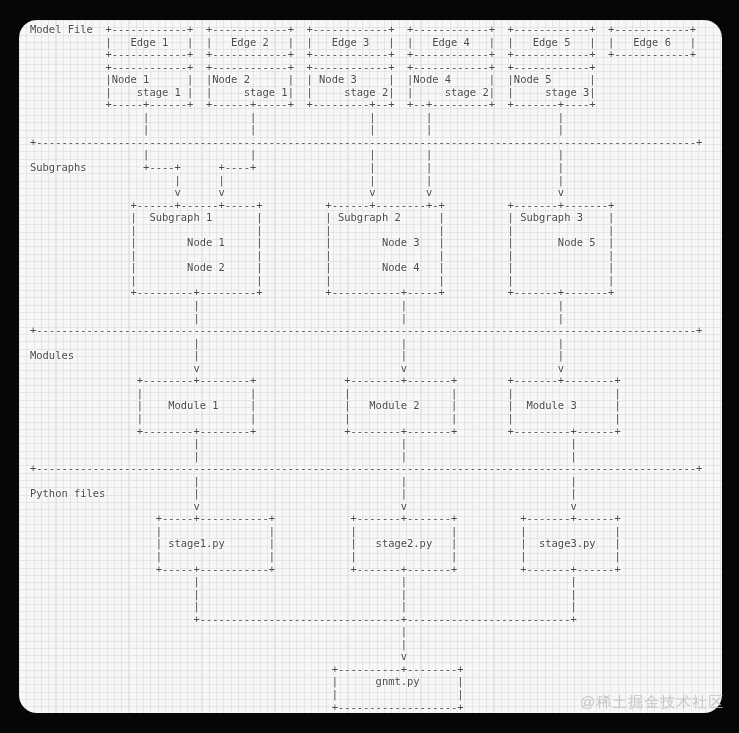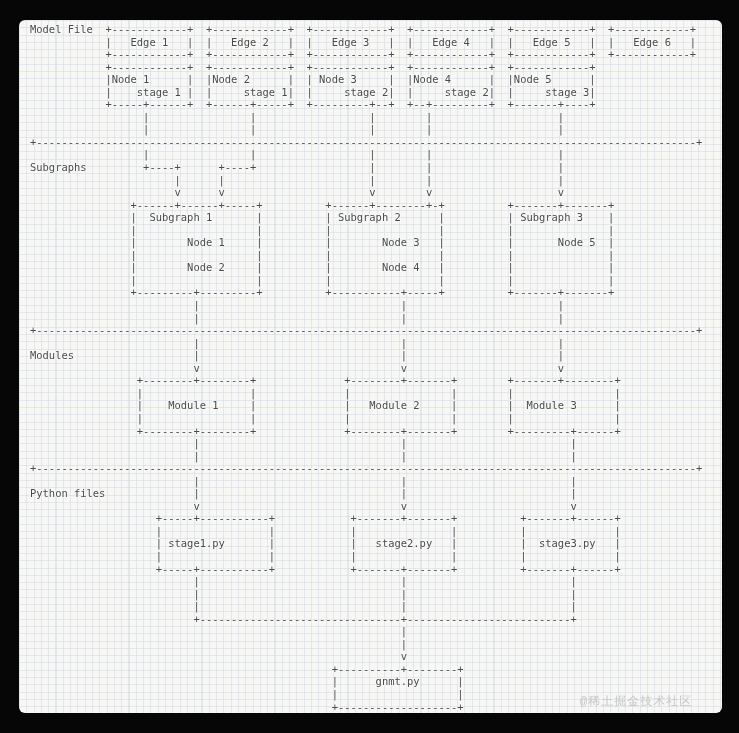--- a/index.html
+++ b/index.html
@@ -11,43 +11,43 @@
     font-family:"DejaVu Sans",sans-serif;
   }
   .card{
     position:absolute;
     left:19px;top:20px;
     width:703px;height:693px;
     background:
       repeating-linear-gradient(to right, rgba(205,212,220,.45) 0 1px, transparent 1px 7.3px),
       repeating-linear-gradient(to bottom, rgba(205,212,220,.45) 0 1px, transparent 1px 7.3px),
       #f7f7f6;
-    border-radius:6px;
+    border-radius:18px;
     overflow:hidden;
   }
   .ascii{
     position:absolute;
     left:11px;top:3px;
     margin:0;
     font-family:"DejaVu Sans Mono","Liberation Mono",monospace;
     font-size:10.45px;
     line-height:12.55px;
     letter-spacing:0;
     color:#4a4a4a;
     white-space:pre;
     text-shadow:0 0 2px #ffffff,0 0 3px #ffffff,0 0 4px rgba(255,255,255,.9);
   }
   .watermark{
     position:absolute;
     left:580px;top:693px;
-    font-size:12px;
+    font-size:15px;
     letter-spacing:1px;
     color:#c6c6c6;
     z-index:5;
-    font-family:Liberation Mono, monospace;
+    font-family:Liberation Sans, sans-serif;
   }
 </style>
 </head>
 <body>
 
 <div class="card">
   <pre class="ascii">Model File  +------------+  +------------+  +------------+  +------------+  +------------+  +------------+
             |   Edge 1   |  |   Edge 2   |  |   Edge 3   |  |   Edge 4   |  |   Edge 5   |  |   Edge 6   |
             +------------+  +------------+  +------------+  +------------+  +------------+  +------------+
             +------------+  +------------+  +------------+  +------------+  +------------+

